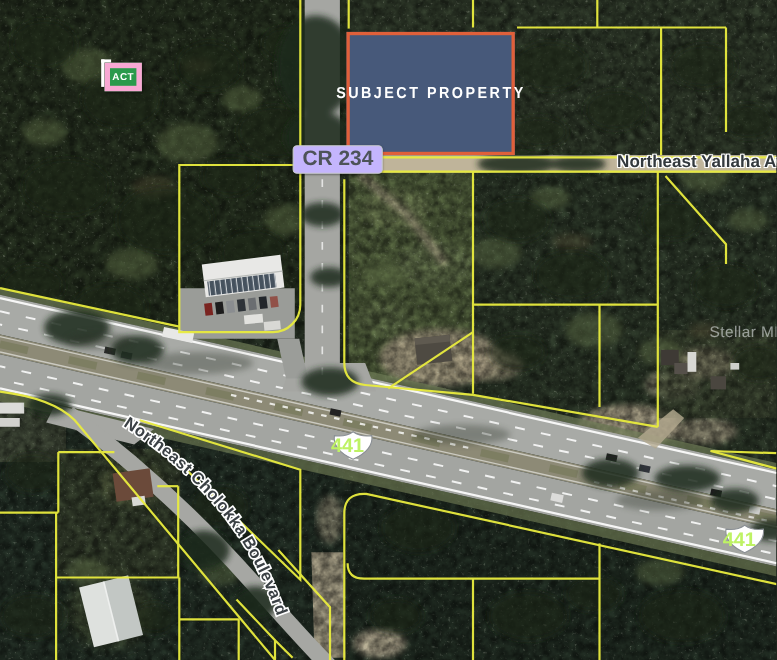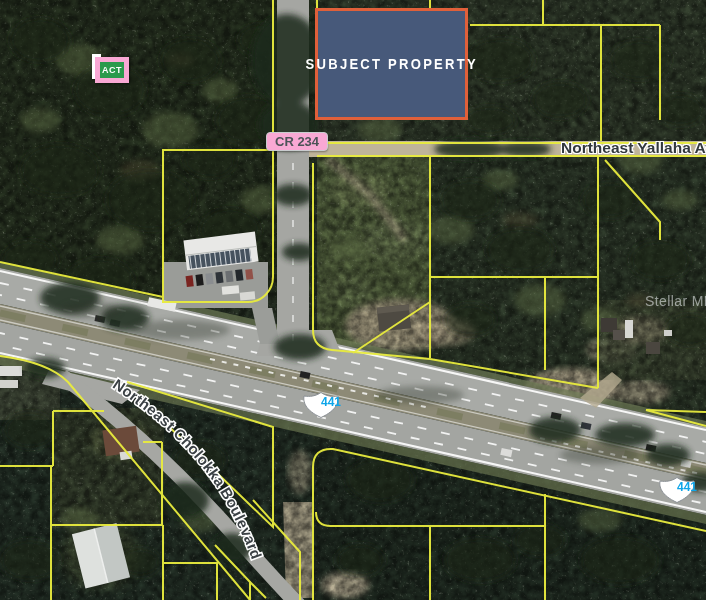--- a/index.html
+++ b/index.html
@@ -1,49 +1,49 @@
 <!DOCTYPE html>
 <html><head>
 <meta charset="utf-8">
 <style>
   html,body{margin:0;padding:0;background:#111;}
   .stage{position:relative;width:706px;height:600px;overflow:hidden;
          font-family:"Liberation Sans",sans-serif;background:#2e3a2b;}
   .stage svg{position:absolute;left:0;top:0;}
   
-  .subject-box{position:absolute;left:315px;top:8px;width:153px;height:112px;
+  .subject-box{position:absolute;left:315px;top:29px;width:153px;height:112px;
     background:#47597a;border:3px solid #e0603a;box-sizing:border-box;
     display:flex;align-items:center;justify-content:center;}
   .subject-box span{color:#fff;font-weight:bold;font-size:14.5px;letter-spacing:2.5px;
     transform:scaleX(.9);white-space:nowrap;}
   
-  .road-badge{position:absolute;left:266px;top:132px;background:#f9a8d4;
+  .road-badge{position:absolute;left:266px;top:132px;background:#c4b5fd;
     border:1px solid #c9ccce;border-radius:4px;padding:1px 8px;
-    color:#4d5358;font-size:13px;font-weight:bold;
+    color:#4d5358;font-size:19px;font-weight:bold;
     box-shadow:0 1px 2px rgba(0,0,0,.35);white-space:nowrap;}
   
   .street-label{position:absolute;left:561px;top:139px;color:#33393d;
     font-size:15.5px;font-weight:bold;white-space:nowrap;
     text-shadow:-1px -1px 0 #fff,1px -1px 0 #fff,-1px 1px 0 #fff,1px 1px 0 #fff,0 0 3px #fff;}
   
   .watermark{position:absolute;left:645px;top:293px;color:rgba(242,245,247,.55);
     font-size:14px;letter-spacing:.4px;white-space:nowrap;}
   
   .act-marker{position:absolute;left:92px;top:53px;width:32px;height:28px;
     filter:drop-shadow(1px 1px 1px rgba(0,0,0,.5));}
   .act-pole{position:absolute;left:0;top:1px;width:3px;height:25px;background:#fff;}
   .act-bar{position:absolute;left:0;top:1px;width:9px;height:3px;background:#fff;}
   .act-flag{position:absolute;left:3px;top:4px;width:24px;height:16px;background:#2a9a4c;
     border:5px solid #f9a8d4;display:flex;align-items:center;justify-content:center;}
   .act-flag span{color:#fff;font-size:9px;font-weight:bold;letter-spacing:.5px;}
   
   .shield{position:absolute;width:40px;height:28px;}
   .shield svg{position:absolute;left:0;top:0;}
-  .shield span{position:absolute;left:0;top:4px;width:100%;text-align:right;
-    font-size:12px;font-weight:bold;color:#0ea5e9;}
+  .shield span{position:absolute;left:0;top:4px;width:100%;text-align:left;
+    font-size:18px;font-weight:bold;color:#bef264;}
   .shield-west{left:301px;top:391px;}
   .shield-east{left:657px;top:476px;}
   
   .curved-text text{font-family:"Liberation Sans",sans-serif;font-size:15px;font-weight:bold;
     fill:#3b4145;stroke:#ffffff;stroke-width:3px;paint-order:stroke;letter-spacing:.3px;}
 </style>
 </head>
 <body>
 
 <div class="stage">

